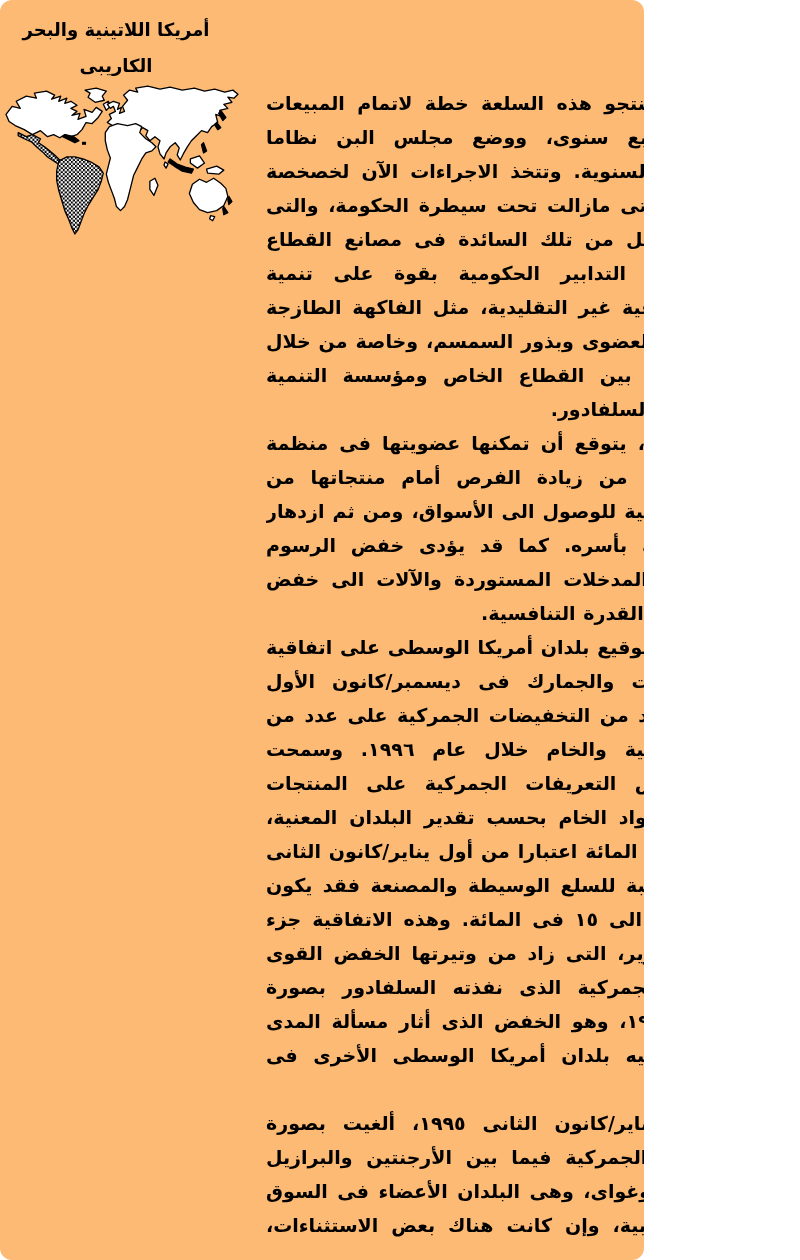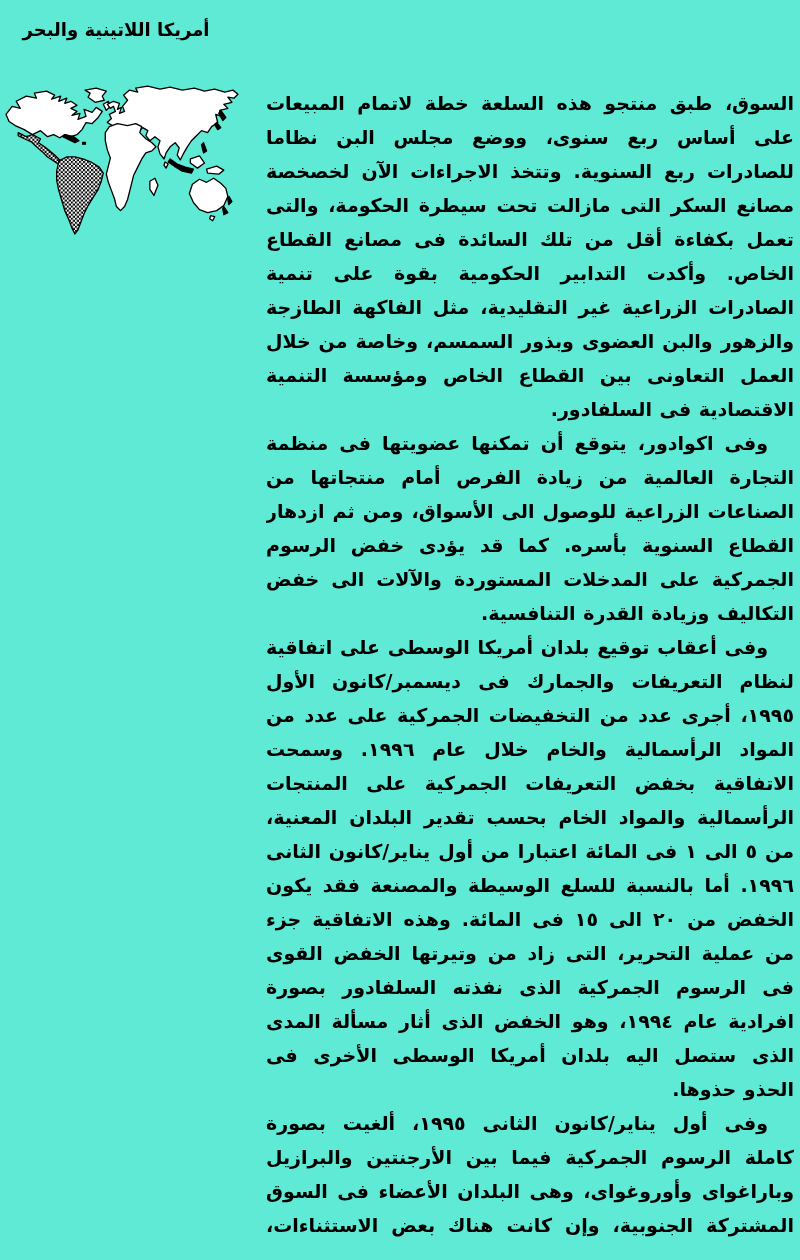--- a/index.html
+++ b/index.html
@@ -2,26 +2,27 @@
 <html lang="ar"><head>
 <meta charset="utf-8">
 <style>
   html, body {
     margin: 0;
     padding: 0;
     background: #ffffff;
   }
   .page {
     position: relative;
-    width: 800px;
+    width: 644px;
     height: 1260px;
-    background: #5eead4;
+    background: #fdba74;
     color: #000000;
     font-family: "DejaVu Sans", sans-serif;
     overflow: hidden;
+    border-radius: 12px;
   }
   
   .region-title {
     position: absolute;
     top: 12px;
     left: 4px;
     width: 224px;
     direction: rtl;
     text-align: center;
     font-weight: bold;
@@ -55,20 +56,21 @@
   .article p { margin: 0; padding: 0; }
   .article p.indent { text-indent: 26px; }
 </style>
 </head>
 <body>
 
 <div class="page">
 
   <div class="region-title" dir="rtl">
     <div>أمريكا اللاتينية والبحر</div>
+    <div>الكاريبى</div>
   </div>
 
   <div class="map-wrap">
     <svg width="238" height="152" viewBox="0 0 235 150" xmlns="http://www.w3.org/2000/svg">
       <defs>
         <pattern id="hatch" patternUnits="userSpaceOnUse" width="4" height="4">
           <rect width="4" height="4" fill="#ffffff"></rect>
           <rect x="0" y="0" width="2" height="2" fill="#000000"></rect>
           <rect x="2" y="2" width="2" height="2" fill="#000000"></rect>
         </pattern>

